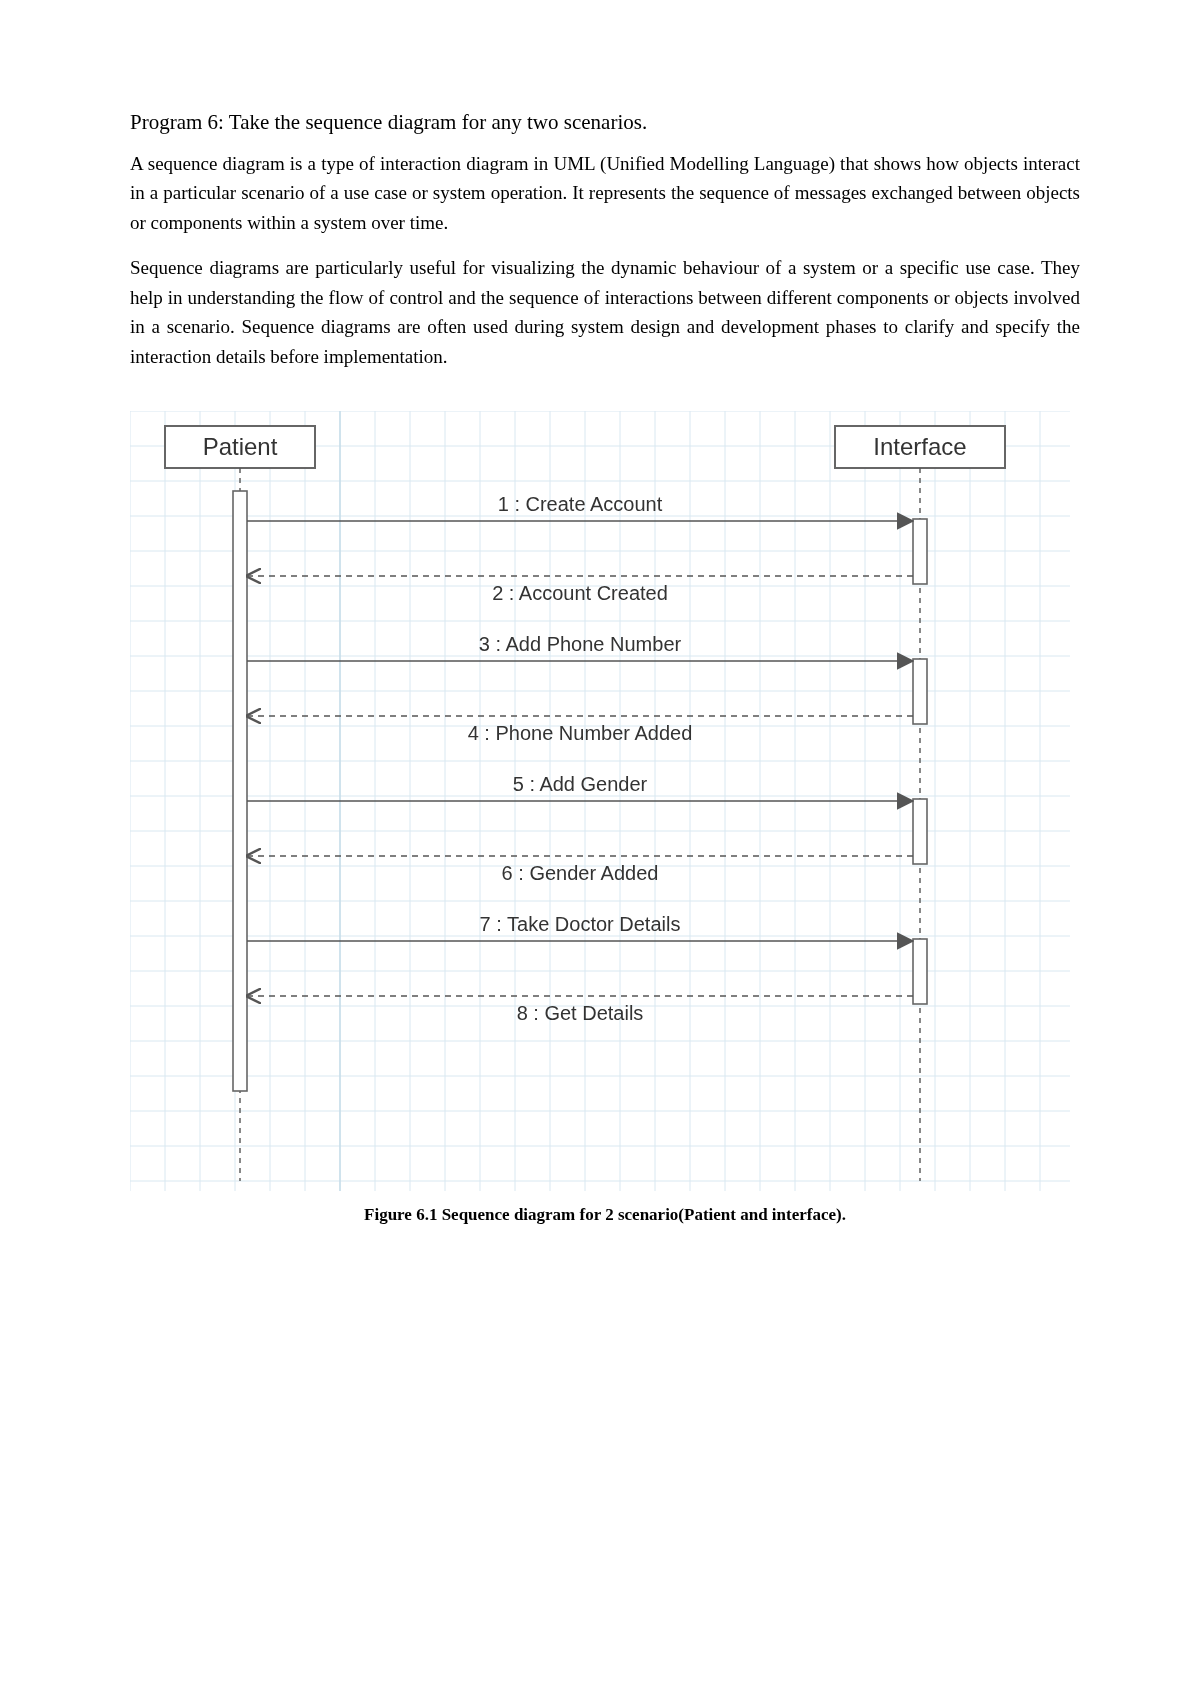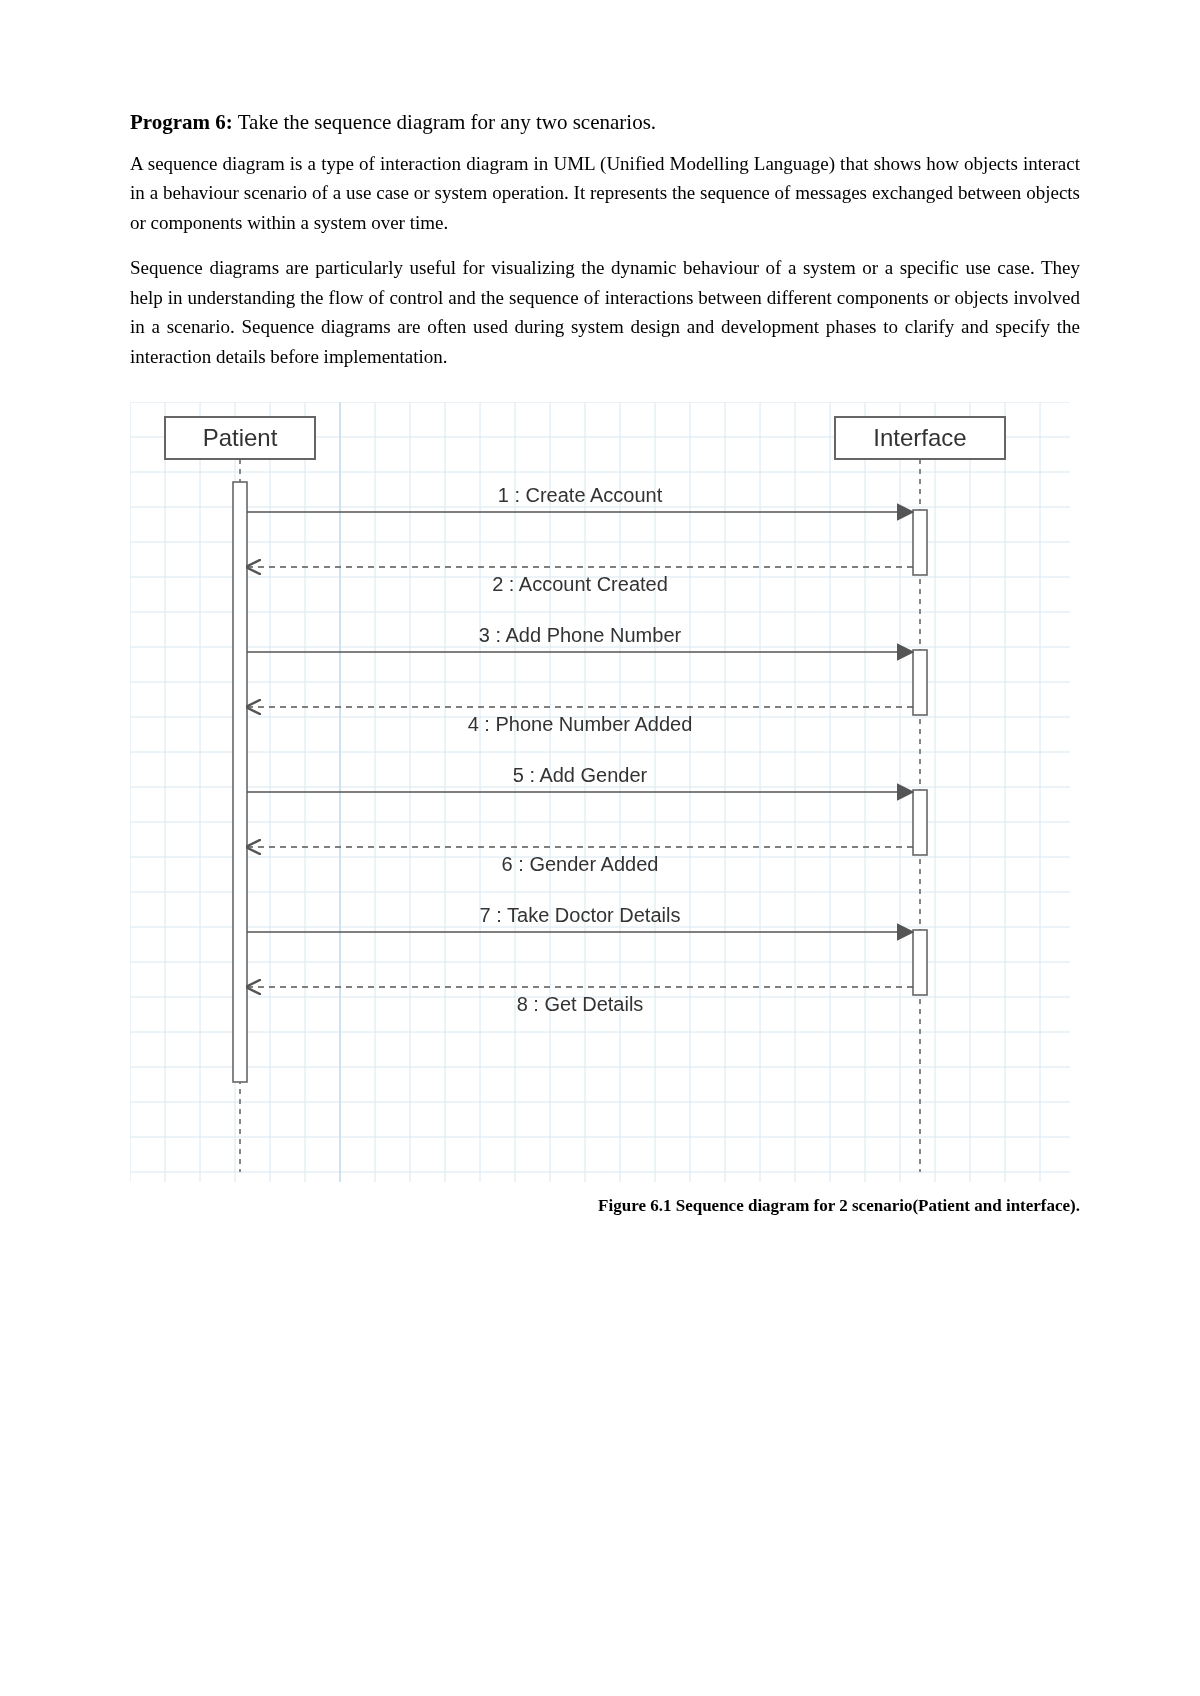--- a/index.html
+++ b/index.html
@@ -11,51 +11,51 @@
     }
     .page {
       padding: 110px 120px 60px 130px;
       box-sizing: border-box;
     }
     .heading {
       font-size: 21px;
       margin: 0 0 14px 0;
     }
     .heading b {
-      font-weight: bold;
+      font-weight: normal;
     }
     .para {
       font-size: 19px;
       line-height: 1.55;
       text-align: justify;
       margin: 0 0 16px 0;
     }
     .diagram-wrap {
-      margin-top: 31px;
+      margin-top: 40px;
     }
     svg {
       display: block;
     }
     .caption {
-      text-align: right;
+      text-align: center;
       font-size: 17px;
       font-weight: bold;
       margin-top: 14px;
     }
   </style>
 </head>
 <body>
 
 <div class="page">
 
   <p class="heading">
     <b>Program 6:</b><span> Take the sequence diagram for any two scenarios.</span>
   </p>
 
-  <p class="para">A sequence diagram is a type of interaction diagram in UML (Unified Modelling Language) that shows how objects interact in a behaviour scenario of a use case or system operation. It represents the sequence of messages exchanged between objects or components within a system over time.</p>
+  <p class="para">A sequence diagram is a type of interaction diagram in UML (Unified Modelling Language) that shows how objects interact in a particular scenario of a use case or system operation. It represents the sequence of messages exchanged between objects or components within a system over time.</p>
   <p class="para">Sequence diagrams are particularly useful for visualizing the dynamic behaviour of a system or a specific use case. They help in understanding the flow of control and the sequence of interactions between different components or objects involved in a scenario. Sequence diagrams are often used during system design and development phases to clarify and specify the interaction details before implementation.</p>
 
   <div class="diagram-wrap">
     <svg id="seq-svg" width="940" height="780" viewBox="0 0 940 780">
         <defs>
           <marker id="arrowSolid" viewBox="0 0 12 12" refX="11" refY="6" markerWidth="11" markerHeight="11" orient="auto-start-reverse">
             <path d="M0,0 L12,6 L0,12 Z" fill="#555"></path>
           </marker>
           <marker id="arrowOpen" viewBox="0 0 12 12" refX="11" refY="6" markerWidth="11" markerHeight="11" orient="auto-start-reverse">
             <path d="M0,0 L12,6 L0,12" fill="none" stroke="#555" stroke-width="1.8"></path>

